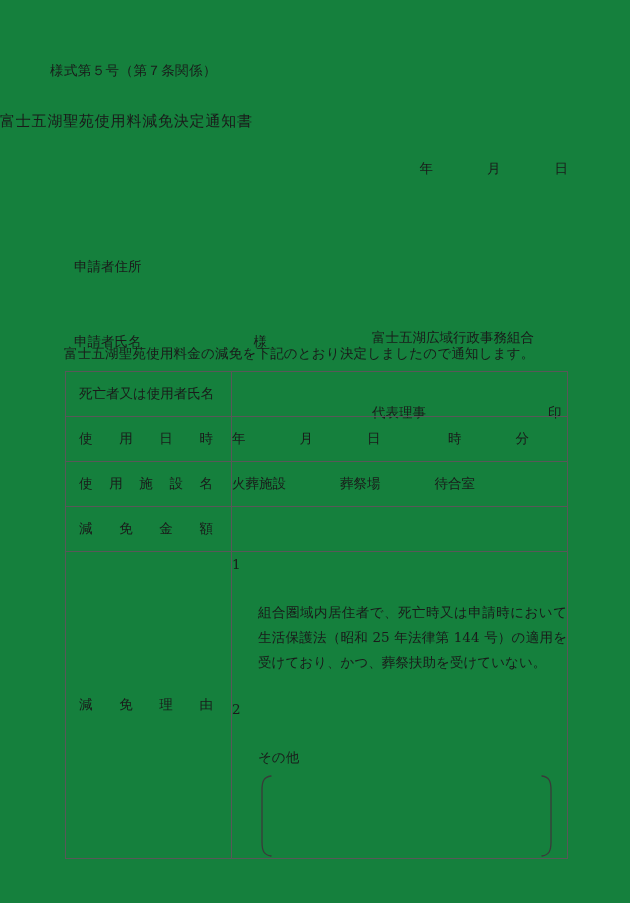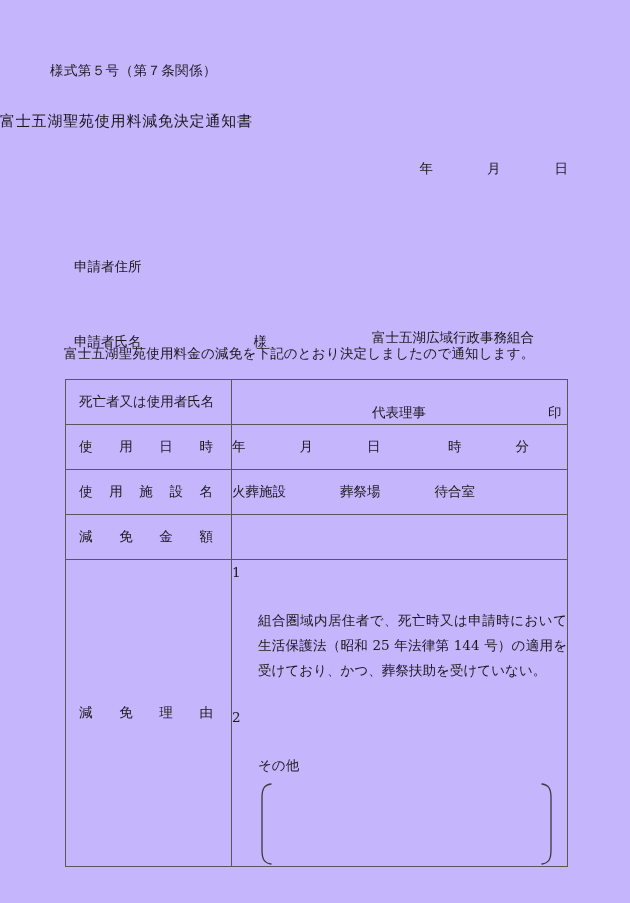--- a/index.html
+++ b/index.html
@@ -12,21 +12,21 @@
     width: 630px;
     height: 903px;
     position: relative;
     font-family: "DejaVu Serif", "Liberation Serif", serif;
     color: #1a1a1a;
     overflow: hidden;
   }
   .page {
     position: absolute;
     inset: 0;
-    background: #c4b5fd;
+    background: #15803d;
   }
 
   
   .abs { position: absolute; white-space: pre; }
   .form-no {
     left: 50px;
     top: 62px;
     font-size: 13.5px;
     letter-spacing: 0.4px;
   }
@@ -69,21 +69,21 @@
     left: 64px;
     top: 345px;
     font-size: 13.5px;
     letter-spacing: 0.2px;
   }
 
   
   .form-table {
     position: absolute;
     left: 65px;
-    top: 379px;
+    top: 371px;
     width: 502px;
     border-collapse: collapse;
     table-layout: fixed;
   }
   .form-table td {
     border: 1px solid #585858;
     font-size: 13.5px;
     vertical-align: middle;
     padding: 0;
   }

